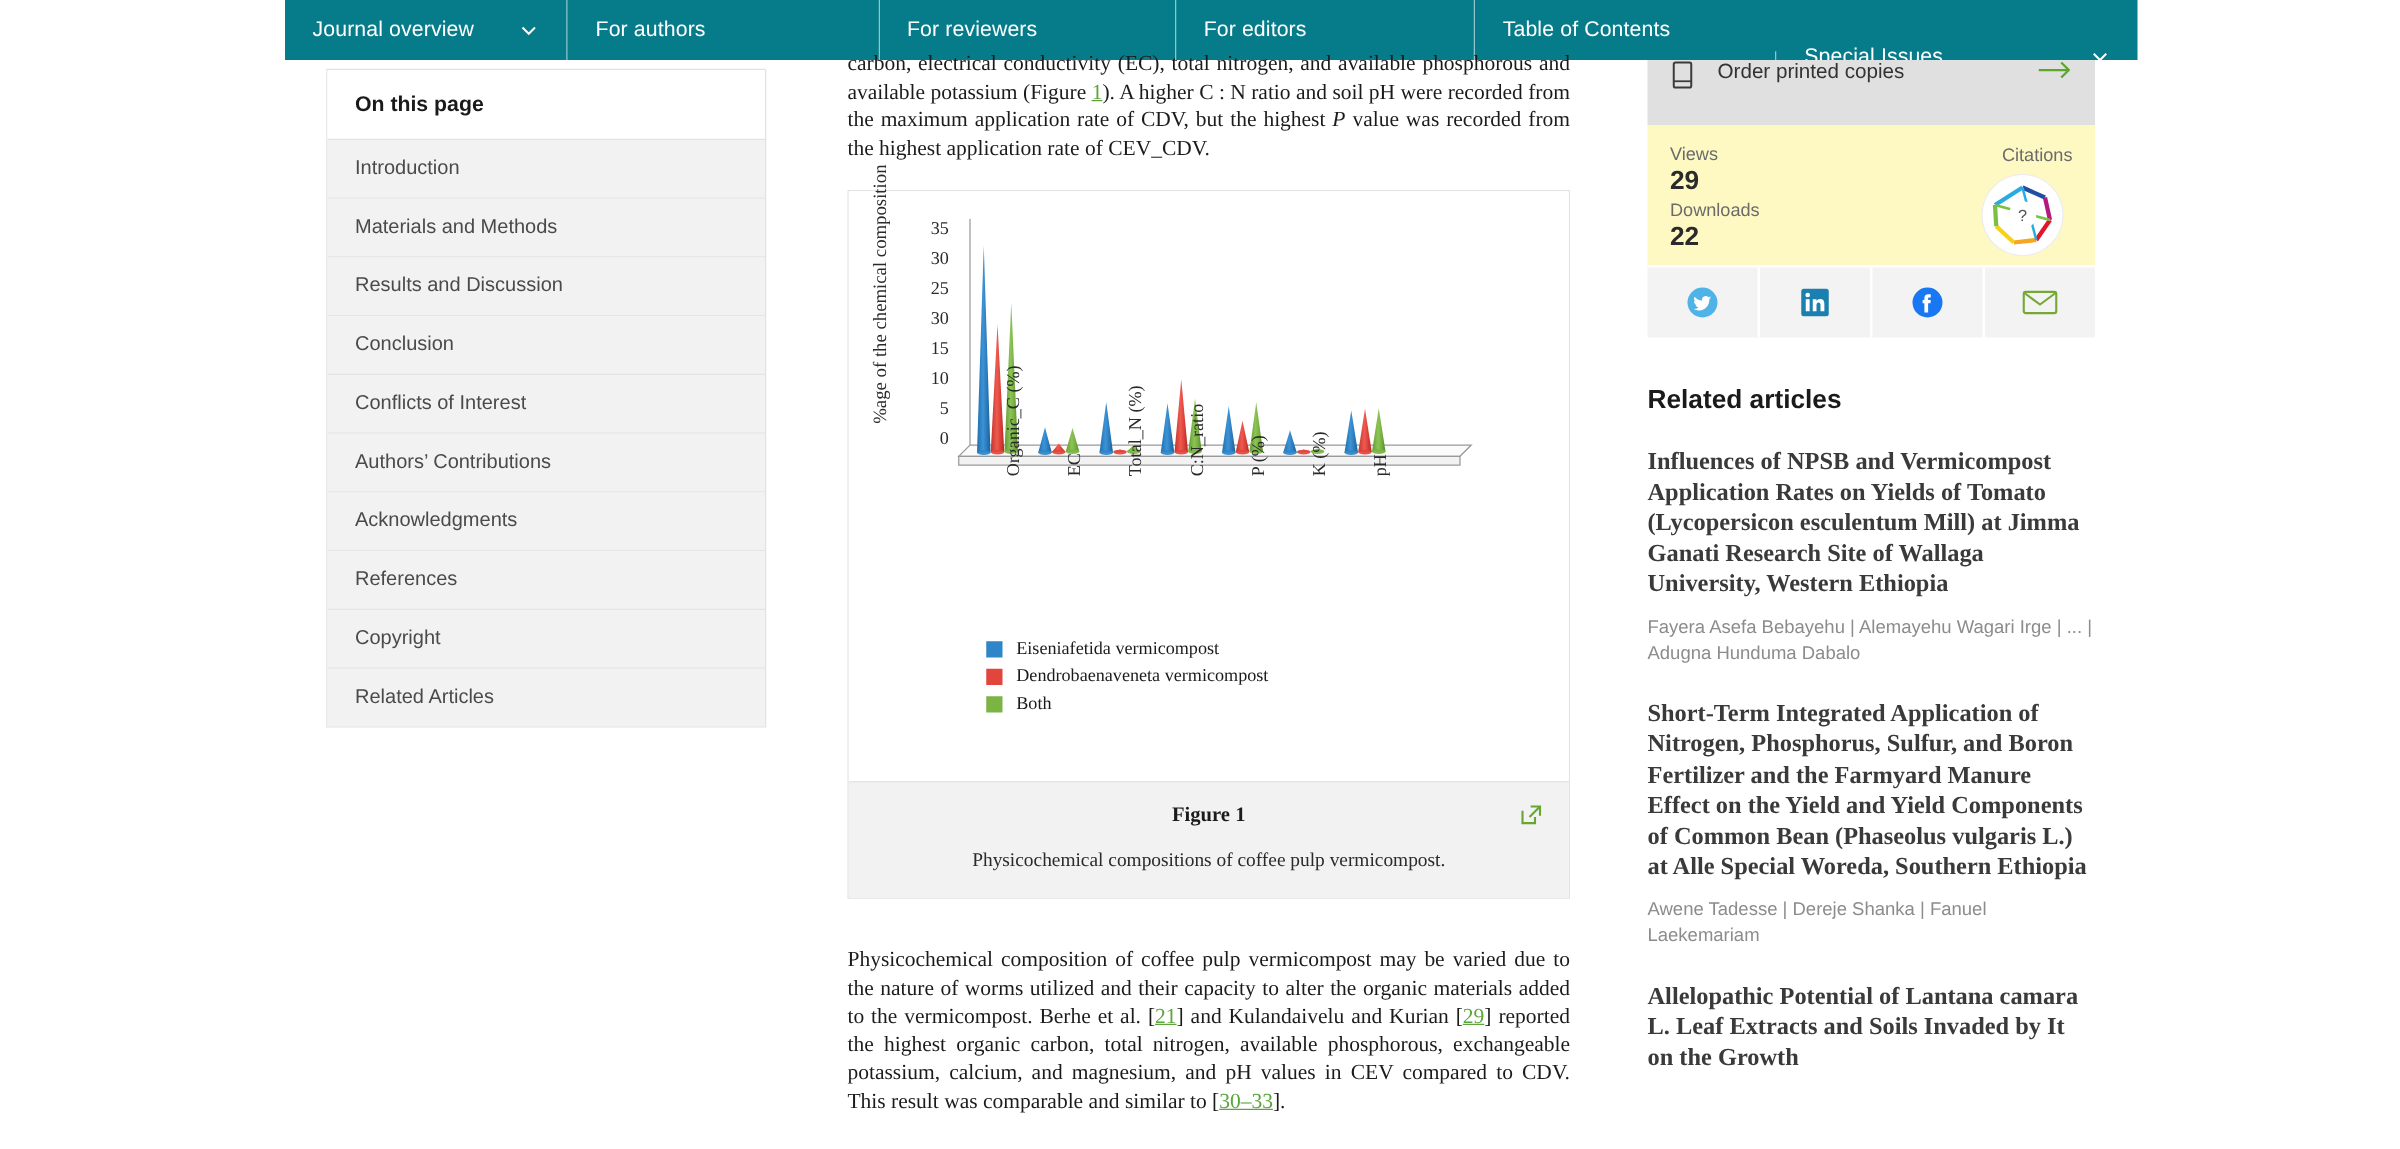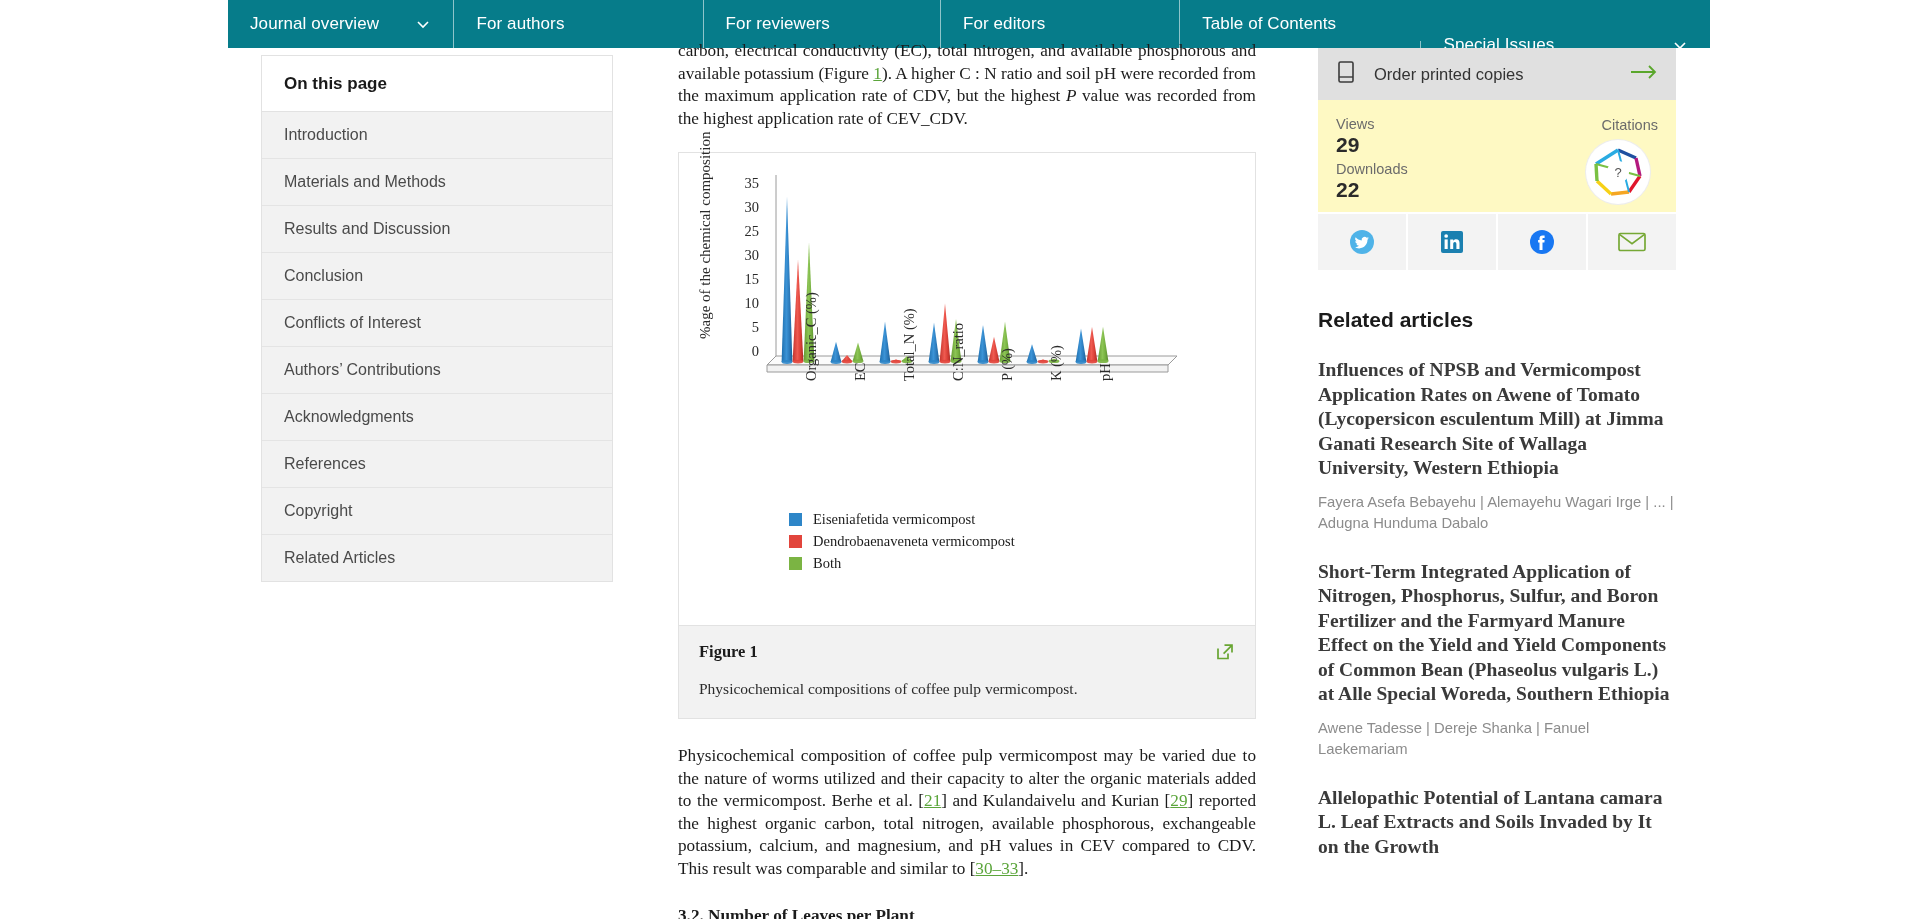--- a/index.html
+++ b/index.html
@@ -96,20 +96,21 @@
   .figcanvas {
     height: 472px;
     background: #ffffff;
     position: relative;
   }
   .figcaption {
     background: #f2f2f2;
     border-top: 1px solid #e2e2e2;
     padding: 16px 20px 20px;
     position: relative;
+    text-align: center;
   }
   .figcaption .ftitle {
     font-family: "Liberation Serif", serif;
     font-weight: bold; font-size: 16.5px; color: #1b1b1b;
   }
   .figcaption .fdesc {
     font-family: "Liberation Serif", serif;
     font-size: 15.5px; color: #2b2b2b; margin-top: 18px;
   }
   .fig-expand {
@@ -147,21 +148,21 @@
     font-family: "Liberation Serif", serif;
     font-size: 14.5px; color: #1b1b1b;
   }
   .legend-row { display: flex; align-items: center; margin-bottom: 5px; }
   .legend-sw { width: 13px; height: 13px; margin-right: 11px; }
 
   
   .rail { position: absolute; left: 1318px; top: 0; width: 358px; }
 
   .order {
-    display: flex; align-items: center;
+    display: flex; align-items: flex-start;
     background: #e0e0e0;
     height: 52px;
     padding: 0 18px;
     cursor: pointer;
   }
   .order .olabel {
     font-size: 16.5px; color: #333; margin-left: 18px;
   }
   .order .oarrow { margin-left: auto; }
 
@@ -394,21 +395,21 @@
         <span class="fig-expand">
           <svg width="20" height="20" viewBox="0 0 20 20">
             <path d="M3 6.5v10h10v-5" fill="none" stroke="#68a532" stroke-width="1.7"></path>
             <path d="M9.5 3.2H17v7.3" fill="none" stroke="#68a532" stroke-width="1.7"></path>
             <path d="M16.6 3.6L8.6 11.6" fill="none" stroke="#68a532" stroke-width="1.7"></path>
           </svg>
         </span>
       </figcaption>
     </figure>
 
-    <p class="para" style="margin-top:26px;">
+    <p class="para" style="margin-top:38px;">
       <span>Physicochemical composition of coffee pulp vermicompost may be varied due to the nature of worms utilized and their capacity to alter the organic materials added to the vermicompost. Berhe et al. [</span><a class="ref" href="#">21</a><span>] and Kulandaivelu and Kurian [</span><a class="ref" href="#">29</a><span>] reported the highest organic carbon, total nitrogen, available phosphorous, exchangeable potassium, calcium, and magnesium, and pH values in CEV compared to CDV. This result was comparable and similar to [</span><a class="ref" href="#">30–33</a><span>].</span>
     </p>
 
     <h3 class="sec-head" style="margin-top:26px;">3.2. Number of Leaves per Plant</h3>
   </main>
 
   <aside class="rail">
 
     <div class="order">
       <span>
@@ -479,21 +480,21 @@
         <svg width="30" height="24" viewBox="0 0 30 24">
           <rect x="2" y="3.5" width="26" height="17" rx="1.5" fill="none" stroke="#76a835" stroke-width="1.7"></rect>
           <path d="M2.8 4.6L15 13.6 27.2 4.6" fill="none" stroke="#76a835" stroke-width="1.7"></path>
         </svg>
       </div>
     </div>
 
     <div class="rel-title">Related articles</div>
 
     <div class="rel-item">
-      <div class="rhead">Influences of NPSB and Vermicompost Application Rates on Awene of Tomato (Lycopersicon esculentum Mill) at Jimma Ganati Research Site of Wallaga University, Western Ethiopia</div>
+      <div class="rhead">Influences of NPSB and Vermicompost Application Rates on Yields of Tomato (Lycopersicon esculentum Mill) at Jimma Ganati Research Site of Wallaga University, Western Ethiopia</div>
       <div class="rauth">Fayera Asefa Bebayehu | Alemayehu Wagari Irge | ... | Adugna Hunduma Dabalo</div>
     </div>
     <div class="rel-item">
       <div class="rhead">Short-Term Integrated Application of Nitrogen, Phosphorus, Sulfur, and Boron Fertilizer and the Farmyard Manure Effect on the Yield and Yield Components of Common Bean (Phaseolus vulgaris L.) at Alle Special Woreda, Southern Ethiopia</div>
       <div class="rauth">Awene Tadesse | Dereje Shanka | Fanuel Laekemariam</div>
     </div>
     <div class="rel-item">
       <div class="rhead">Allelopathic Potential of Lantana camara L. Leaf Extracts and Soils Invaded by It on the Growth</div>
     </div>
   </aside>

